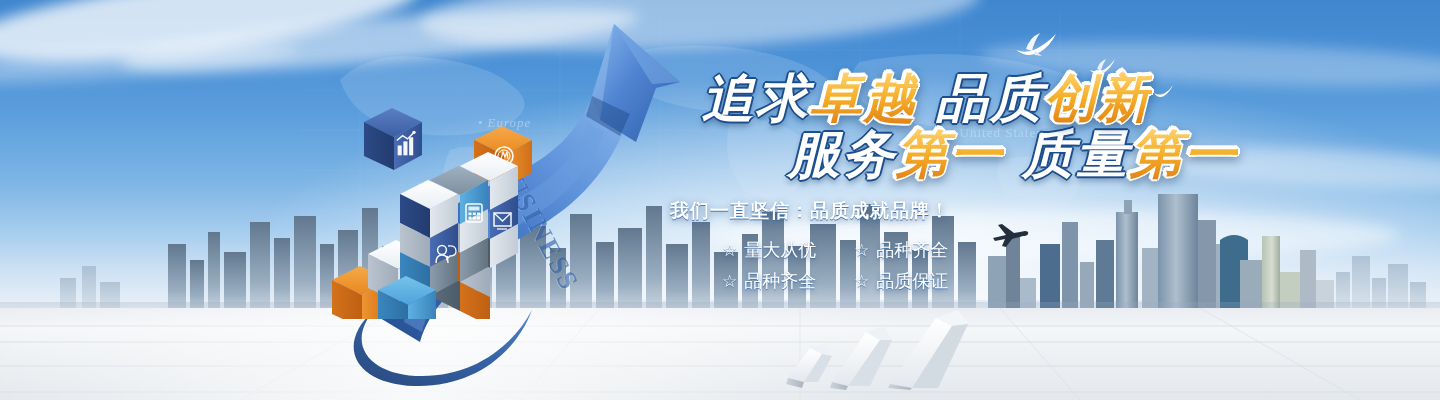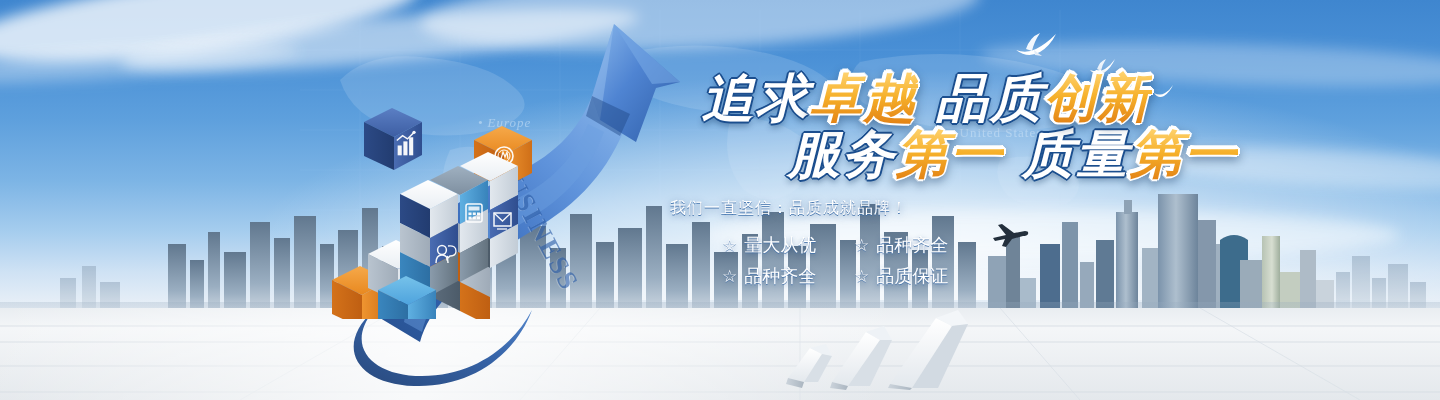--- a/index.html
+++ b/index.html
@@ -119,21 +119,21 @@
     text-shadow:none;
     filter:drop-shadow(-1.5px -1.5px 0 #ffffff) drop-shadow(1.5px -1.5px 0 #ffffff)
            drop-shadow(-1.5px 1.5px 0 #ffffff) drop-shadow(1.5px 1.5px 0 #ffffff)
            drop-shadow(0 4px 5px rgba(12,44,84,.40));
   }
   .gap{display:inline-block;width:18px;}
 
   .subhead{
     margin-top:18px;margin-left:4px;
     font-family:"DejaVu Sans","Liberation Sans",sans-serif;
-    font-size:16px;font-weight:normal;color:#ffffff;letter-spacing:1px;
+    font-size:19px;font-weight:bold;color:#ffffff;letter-spacing:1px;
     white-space:nowrap;
     text-shadow:0 1px 0 rgba(60,110,170,.9), 0 2px 7px rgba(25,70,130,.55);
   }
 
   .features{
     margin-top:14px;margin-left:56px;
     display:grid;grid-template-columns:124px 124px;
     row-gap:7px;column-gap:8px;width:268px;
   }
   .feature{

